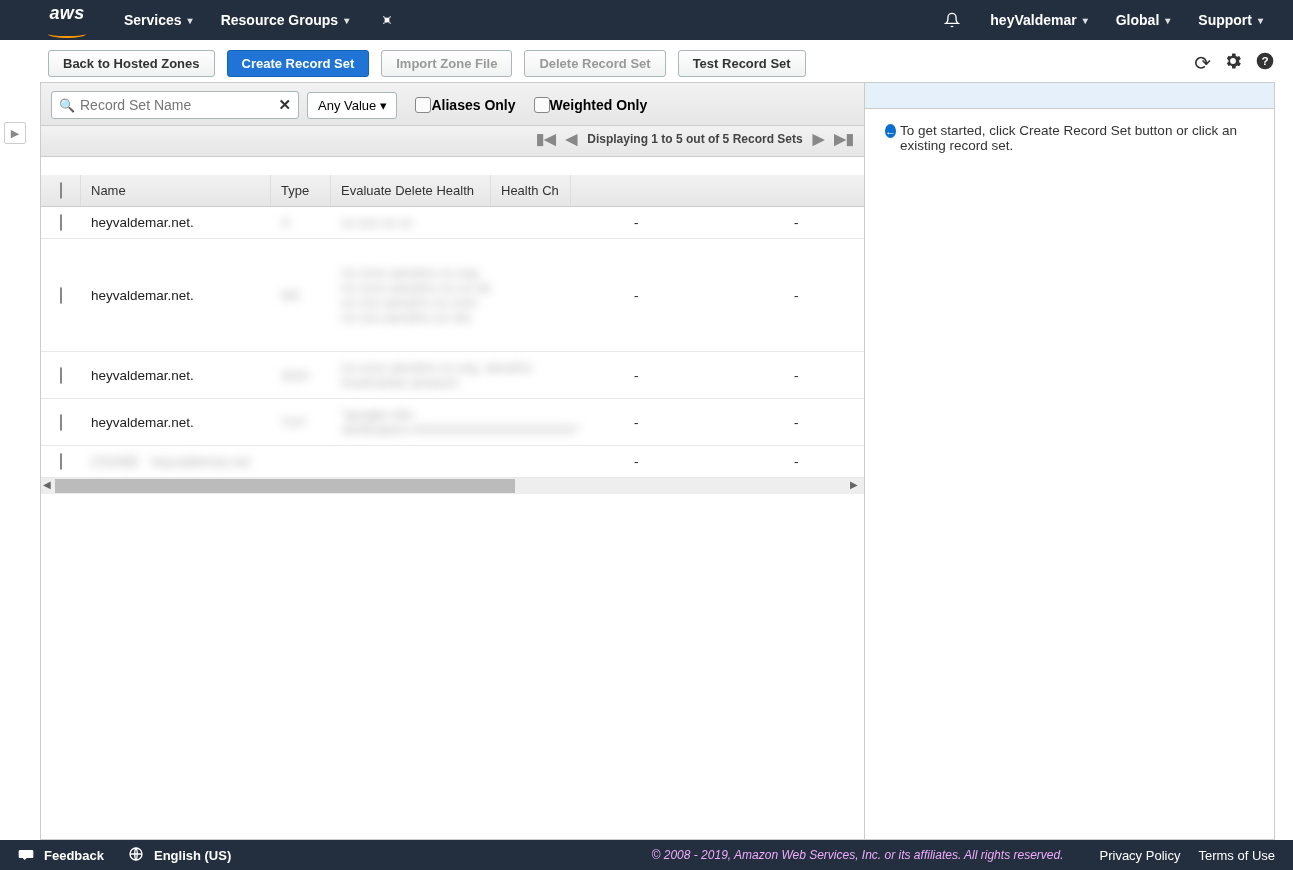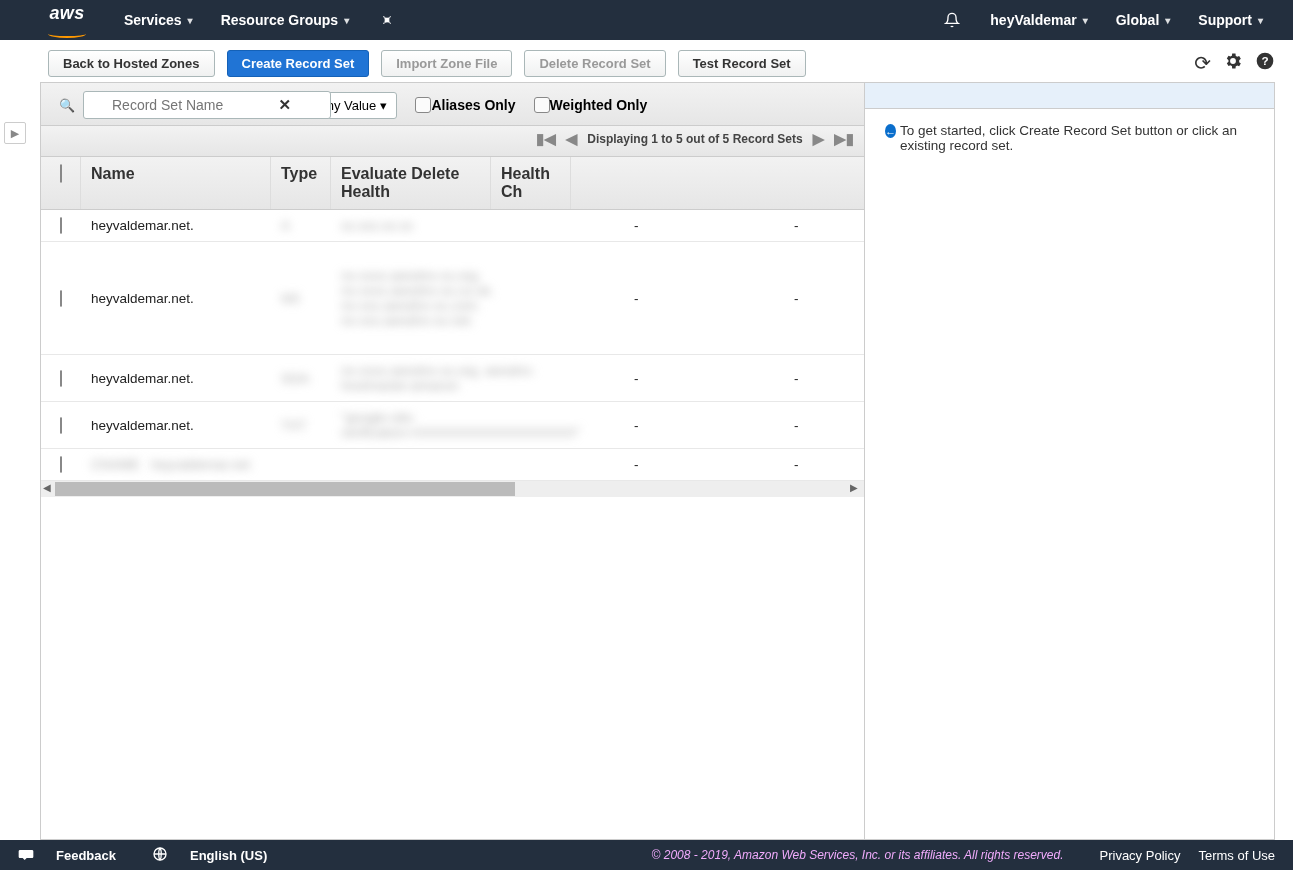--- a/index.html
+++ b/index.html
@@ -23,31 +23,31 @@
 .action-icons { margin-left: auto; display: flex; gap: 12px; font-size: 20px; color: #333; }
 .action-icons span { cursor: pointer; }
 
 
 .main-wrap { display: flex; padding: 0 18px 0 18px; height: calc(100% - 40px - 42px - 30px); }
 .expand-btn { width: 22px; height: 22px; border: 1px solid #ccc; border-radius: 2px; display: flex; align-items: center; justify-content: center; margin-top: 40px; margin-left: -14px; margin-right: 14px; color: #888; cursor: pointer; font-size: 11px; }
 
 .left-panel { flex: 1; border: 1px solid #ccc; display: flex; flex-direction: column; background: #fff; min-width: 0; }
 .filter-bar { background: linear-gradient(#f2f2f2,#e6e6e6); padding: 8px 10px 6px 10px; display: flex; align-items: center; gap: 8px; border-bottom: 1px solid #ccc; flex-wrap: wrap; }
 .search-box { position: relative; width: 248px; }
-.search-box input { width: 100%; padding: 5px 28px 5px 28px; border: 1px solid #aab7b8; border-radius: 3px; font-size: 14px; margin-left: 32px; }
+.search-box input { width: 100%; padding: 5px 28px 5px 28px; border: 1px solid #aab7b8; border-radius: 3px; font-size: 14px; }
 .search-icn { position: absolute; left: 8px; top: 50%; transform: translateY(-50%); color: #555; font-size: 13px; }
 .clear-icn { position: absolute; right: 8px; top: 50%; transform: translateY(-50%); font-weight: bold; color: #333; cursor: pointer; font-size: 15px; }
 .type-select { border: 1px solid #aab7b8; border-radius: 3px; padding: 5px 10px; background: #fff; cursor: pointer; font-size: 13px; }
 .chk-wrap { display: flex; align-items: center; font-weight: bold; font-size: 14px; margin-left: 10px; }
 .chk { width: 16px; height: 16px; border: 1px solid #888; border-radius: 3px; background: #fbfbfb; cursor: pointer; }
 
 .pager-row { background: linear-gradient(#f2f2f2,#e6e6e6); padding: 4px 10px 8px 10px; text-align: right; font-size: 12px; color: #444; font-weight: bold; border-bottom: 1px solid #ccc; display: flex; justify-content: flex-end; align-items: center; gap: 10px; }
 .pg-ctrl { font-size: 15px; color: #888; cursor: pointer; }
 
-.table-head { display: flex; background: linear-gradient(#f2f2f2,#e6e6e6); border-bottom: 1px solid #ccc; font-weight: bold; font-size: 16px; color: #333; }
+.table-head { display: flex; background: linear-gradient(#f2f2f2,#e6e6e6); border-bottom: 1px solid #ccc; font-weight: normal; font-size: 13px; color: #333; margin-top: 18px; }
 .th { padding: 8px 10px; border-right: 1px solid #ddd; }
 .col-chk { width: 40px; text-align: center; }
 .col-name { width: 190px; }
 .col-type { width: 60px; }
 .col-value { flex: 1; }
 .col-eth { width: 160px; }
 .col-hc { width: 80px; }
 
 .table-body { flex: 1; overflow: hidden; position: relative; }
 .row { display: flex; border-bottom: 1px solid #e8e8e8; font-size: 13.5px; color: #222; align-items: center; }
@@ -59,21 +59,21 @@
 .hscroll .thumb { position: absolute; left: 14px; width: 460px; top: 1px; bottom: 1px; background: #bbb; }
 .hscroll .arr { position: absolute; top: 1px; width: 12px; font-size: 10px; color: #666; }
 
 .right-panel { width: 410px; border: 1px solid #ccc; border-left: none; background: #fff; }
 .right-head { height: 26px; background: #e6f0fa; border-bottom: 1px solid #ccc; }
 .info-msg { padding: 14px 20px; font-size: 13.5px; color: #333; display: flex; align-items: flex-start; gap: 4px; }
 .back-arrow { width: 14px; height: 14px; border-radius: 50%; background: #0a6ecc; color: #fff; display: inline-flex; align-items: center; justify-content: center; font-size: 11px; margin-top: 1px; }
 
 
 .footer { height: 30px; background: #232f3e; color: #fff; display: flex; align-items: center; padding: 0 18px; font-size: 13px; }
-.footer .fleft { display: flex; align-items: center; gap: 22px; }
+.footer .fleft { display: flex; align-items: center; gap: 10px; }
 .footer .fspace { flex: 1; }
 .footer .cr { color: #f0abfc; font-style: italic; font-size: 12px; margin-right: 18px; }
 .footer a { color: #fff; text-decoration: none; margin-left: 18px; }
 .fbold { font-weight: bold; }
 </style>
 </head>
 <body>
 
 <div class="top-nav">
   <div class="aws-logo">

